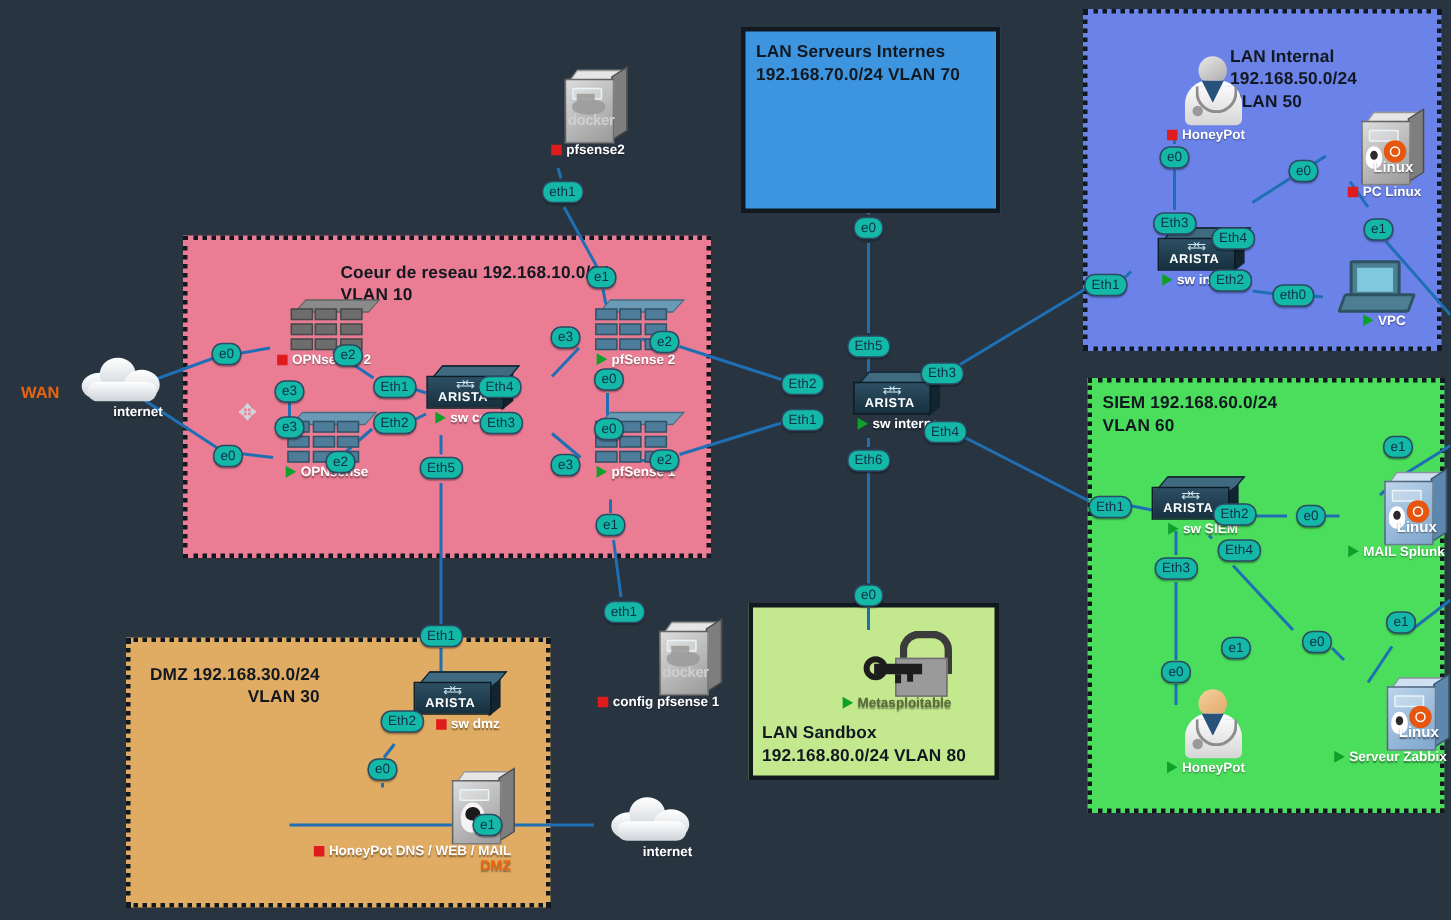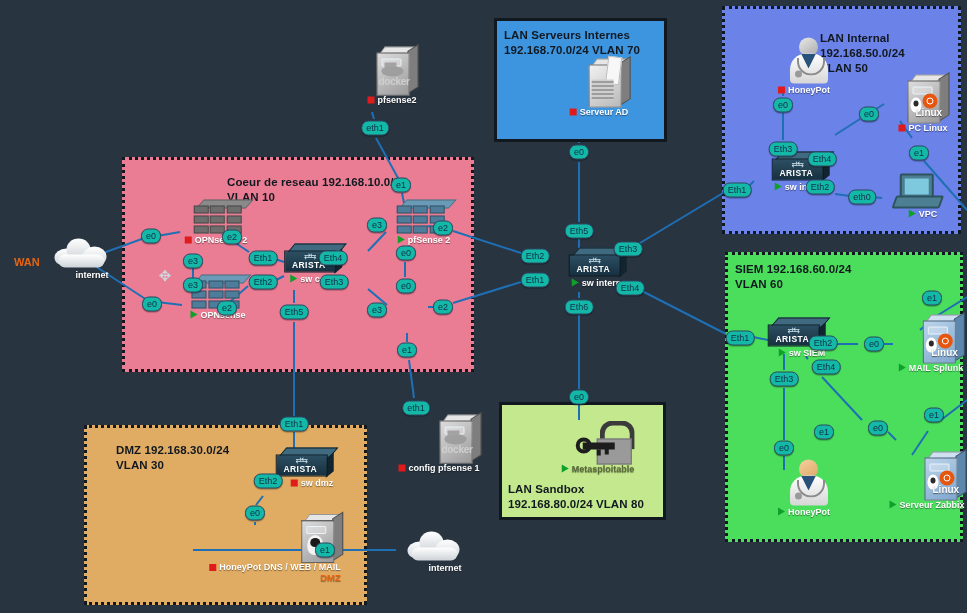--- a/index.html
+++ b/index.html
@@ -125,21 +125,21 @@
   <div class="zone solid" style="left:499px;top:402px;width:167px;height:118px;background:#c3e88d;"></div>
 
   <div class="zone-title" style="left:227px;top:175px;">Coeur de reseau 192.168.10.0/24
 VLAN 10</div>
   <div class="zone-title" style="left:504px;top:28px;">LAN Serveurs Internes
 192.168.70.0/24 VLAN 70</div>
   <div class="zone-title" style="left:820px;top:31px;">LAN Internal 192.168.50.0/24
 VLAN 50</div>
   <div class="zone-title" style="left:735px;top:262px;">SIEM 192.168.60.0/24
 VLAN 60</div>
-  <div class="zone-title" style="left:116px;top:443px;">DMZ 192.168.30.0/24
+  <div class="zone-title" style="left:100px;top:443px;text-align:right;">DMZ 192.168.30.0/24
 VLAN 30</div>
   <div class="zone-title" style="left:508px;top:482px;">LAN Sandbox
 192.168.80.0/24 VLAN 80</div>
 
   <div class="wanlabel" style="left:14px;top:256px;">WAN</div>
 
   <svg id="links">
 
     <line x1="95" y1="256" x2="150" y2="236"></line>
     <line x1="95" y1="266" x2="150" y2="302"></line>
@@ -366,53 +366,66 @@
             </div>
       </div>
         </div>
     </div>
     <div class="nlabel on-pink">
       <span class="tri-green"></span>
       <span>pfSense 2</span>
     </div>
   </div>
 
+  <div class="node" style="left:404px;top:297px;">
+    <div class="glyph">
+      <div class="fw blue">
+          <div class="top"></div>
+          <div class="face">
+        <div class="row">
+              <div class="brick"></div>
+              <div class="brick"></div>
+              <div class="brick"></div>
+            </div>
+        <div class="row">
+              <div class="brick"></div>
+              <div class="brick"></div>
+              <div class="brick"></div>
+            </div>
+        <div class="row">
+              <div class="brick"></div>
+              <div class="brick"></div>
+              <div class="brick"></div>
+            </div>
+      </div>
+        </div>
+    </div>
+    <div class="nlabel on-pink">
+      <span class="tri-green"></span>
+      <span>pfSense 1</span>
+    </div>
+  </div>
 
   <div class="node" style="left:419px;top:443px;">
     <div class="glyph">
       <div class="srv grey">
         <div class="lid"></div>
           <div class="side"></div>
           <div class="front"></div>
         <div class="slot"></div>
           <div class="whale"></div>
           <div class="dockword">docker</div>
       </div>
     </div>
     <div class="nlabel on-dark">
       <span class="dot-red"></span>
       <span>config pfsense 1</span>
     </div>
   </div>
 
-  <div class="node" style="left:579px;top:87px;">
-    <div class="glyph">
-      <div class="srv ad grey">
-        <div class="lid"></div>
-          <div class="side"></div>
-          <div class="front"></div>
-        <div class="paper"></div>
-          <div class="stripes"></div>
-      </div>
-    </div>
-    <div class="nlabel on-blue">
-      <span class="dot-red"></span>
-      <span>Serveur AD</span>
-    </div>
-  </div>
 
   <div class="node" style="left:579px;top:267px;">
     <div class="glyph">
       <div class="sw">
           <div class="lid"></div>
           <div class="rgt"></div>
           <div class="body"></div>
         <div class="arrows">⇄⇆</div>
         <div class="brand">ARISTA</div>
       </div>

